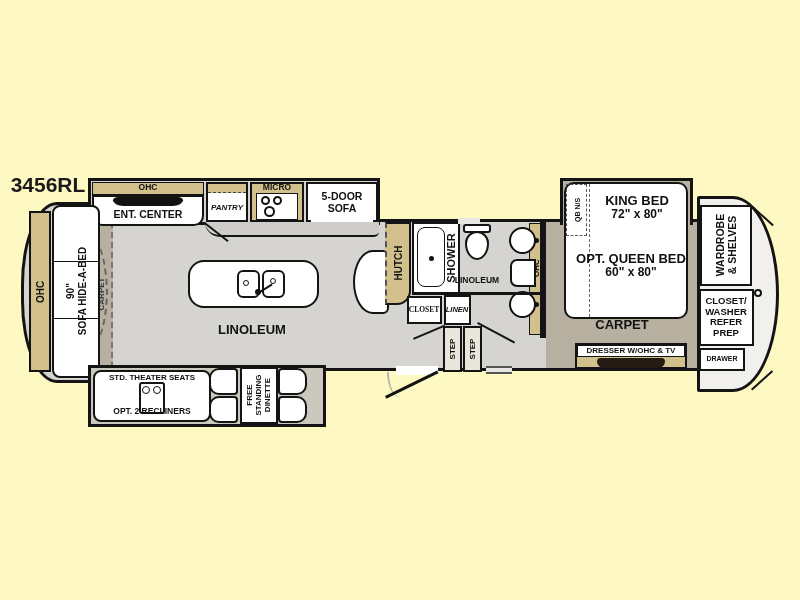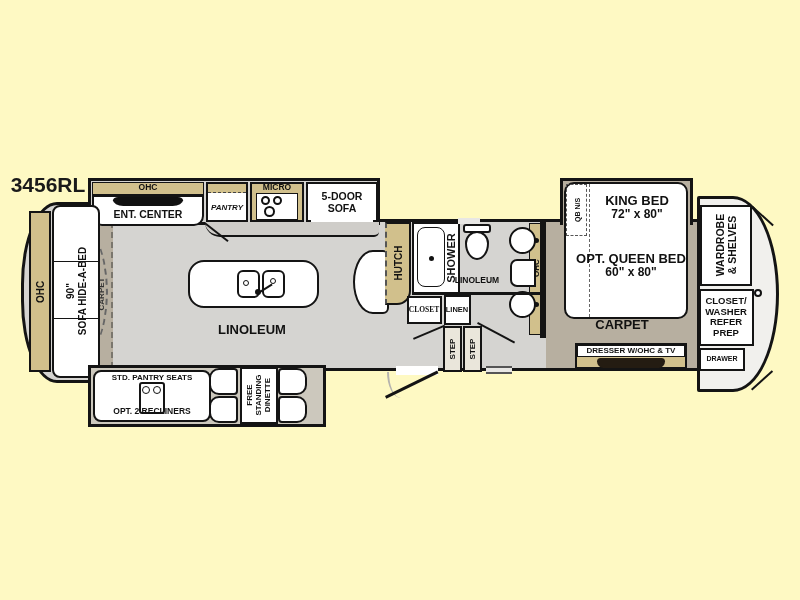--- a/index.html
+++ b/index.html
@@ -99,21 +99,21 @@
   <div class="circ" style="left:509px; top:227px; width:27px; height:27px;"></div>
   <div class="circ" style="left:509px; top:291px; width:27px; height:27px;"></div>
   <div class="circ" style="left:534px; top:238px; width:5px; height:5px; background:#141414;"></div>
   <div class="circ" style="left:534px; top:302px; width:5px; height:5px; background:#141414;"></div>
   <div class="vlab" style="left:536px; top:268px; font-size:8px;">OHC</div>
 
   <div class="wall" style="left:412px; top:292px; width:131px; height:3px;"></div>
   <div class="abs whitebox" style="left:407px; top:296px; width:35px; height:28px; border-width:2.5px;"></div>
   <div class="hlab" style="left:424px; top:310px; font-size:7.5px;font-family:Liberation Serif, serif;">CLOSET</div>
   <div class="abs whitebox" style="left:444px; top:295px; width:27px; height:30px; border-width:2.5px;"></div>
-  <div class="hlab" style="left:457px; top:310px; font-size:7.5px;">LINEN</div>
+  <div class="hlab" style="left:457px; top:310px; font-size:7.5px;font-style:italic;">LINEN</div>
 
   <div class="abs" style="left:443px; top:326px; width:19px; height:46px; background:#eae6db; border:2.5px solid #141414;"></div>
   <div class="abs" style="left:463px; top:326px; width:19px; height:46px; background:#eae6db; border:2.5px solid #141414;"></div>
   <div class="vlab" style="left:452px; top:349px; font-size:8px;">STEP</div>
   <div class="vlab" style="left:472px; top:349px; font-size:8px;">STEP</div>
   <div class="line" style="left:413px; top:338px; width:34px; border-top:2.5px solid #141414; transform:rotate(-23deg);"></div>
   <div class="line" style="left:478px; top:322px; width:42px; border-top:2.5px solid #141414; transform:rotate(28deg);"></div>
 
   <div class="abs" style="left:396px; top:366px; width:42px; height:9px; background:#fff;"></div>
   <div class="abs" style="left:387px; top:372px; width:14px; height:26px; border-left:2px solid #b5b3ae; border-radius:0 0 0 100%;"></div>
@@ -153,21 +153,21 @@
   </div>
   <div class="abs whitebox" style="left:699px; top:348px; width:46px; height:23px;"></div>
   <div class="hlab" style="left:722px; top:359px; font-size:7px;">DRAWER</div>
   <div class="line" style="left:753px; top:206px; width:28px; border-top:2px solid #141414; transform:rotate(42deg);"></div>
   <div class="line" style="left:751px; top:389px; width:28px; border-top:2px solid #141414; transform:rotate(-42deg);"></div>
   <div class="circ" style="left:754px; top:289px; width:8px; height:8px;"></div>
 
   <div class="abs" style="left:88px; top:365px; width:238px; height:62px; background:#ccc8bd; border:3px solid #141414;"></div>
 
   <div class="abs" style="left:93px; top:370px; width:118px; height:52px; background:#fff; border:2.5px solid #141414; border-radius:8px;"></div>
-  <div class="hlab" style="left:152px; top:378px; font-size:8px;">STD. PANTRY SEATS</div>
+  <div class="hlab" style="left:152px; top:378px; font-size:8px;">STD. THEATER SEATS</div>
   <div class="abs" style="left:139px; top:382px; width:26px; height:32px; background:#fff; border:2px solid #141414; border-radius:3px;"></div>
   <div class="circ" style="left:142px; top:386px; width:8px; height:8px; border-width:1.5px;"></div>
   <div class="circ" style="left:153px; top:386px; width:8px; height:8px; border-width:1.5px;"></div>
   <div class="hlab" style="left:152px; top:412px; font-size:8.5px;">OPT. 2 RECLINERS</div>
 
   <div class="abs" style="left:209px; top:368px; width:29px; height:27px; background:#fff; border:2px solid #141414; border-radius:10px 4px 4px 10px;"></div>
   <div class="abs" style="left:209px; top:396px; width:29px; height:27px; background:#fff; border:2px solid #141414; border-radius:10px 4px 4px 10px;"></div>
   <div class="abs" style="left:278px; top:368px; width:29px; height:27px; background:#fff; border:2px solid #141414; border-radius:4px 10px 10px 4px;"></div>
   <div class="abs" style="left:278px; top:396px; width:29px; height:27px; background:#fff; border:2px solid #141414; border-radius:4px 10px 10px 4px;"></div>
   <div class="abs" style="left:240px; top:367px; width:38px; height:57px; background:#fff; border:2px solid #141414;"></div>

